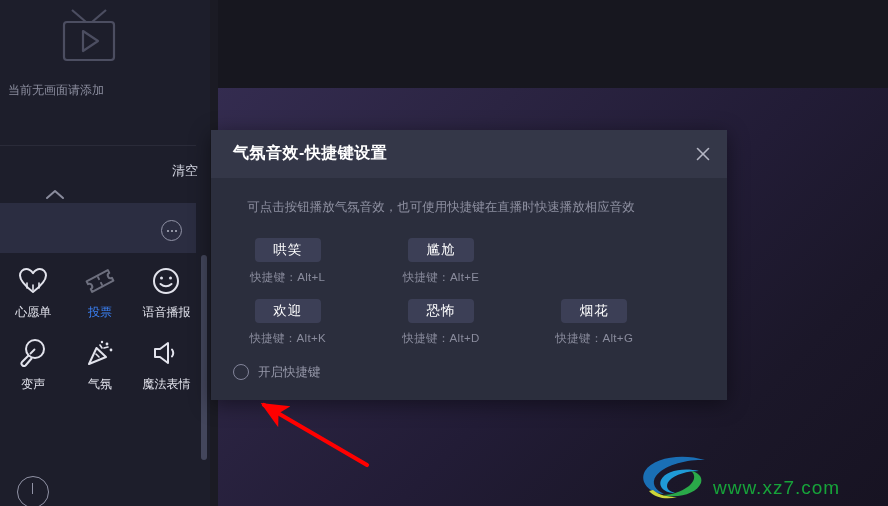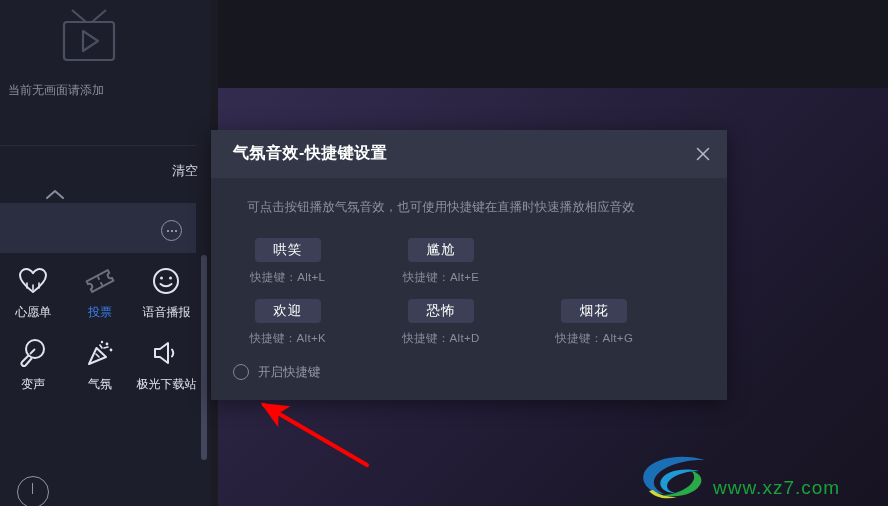--- a/index.html
+++ b/index.html
@@ -187,21 +187,21 @@
           <span class="lbl">气氛</span>
         </div>
 
         <div class="tool">
           <span class="ic">
             <svg width="30" height="28" viewBox="0 0 30 28">
               <path d="M4 10 h5 L17 4 v20 L9 18 H4 Z" fill="none" stroke="#e2e3ec" stroke-width="2" stroke-linejoin="round"></path>
               <path d="M21 10.5 Q23.5 14 21 17.5" fill="none" stroke="#e2e3ec" stroke-width="2" stroke-linecap="round"></path>
             </svg>
           </span>
-          <span class="lbl">极光下载站</span>
+          <span class="lbl">魔法表情</span>
         </div>
       </div>
     </div>
 
     <div class="tool-partial">
       <div class="partial-circle"></div>
     </div>
 
     <div class="scroll-track">
       <div class="scroll-thumb"></div>

